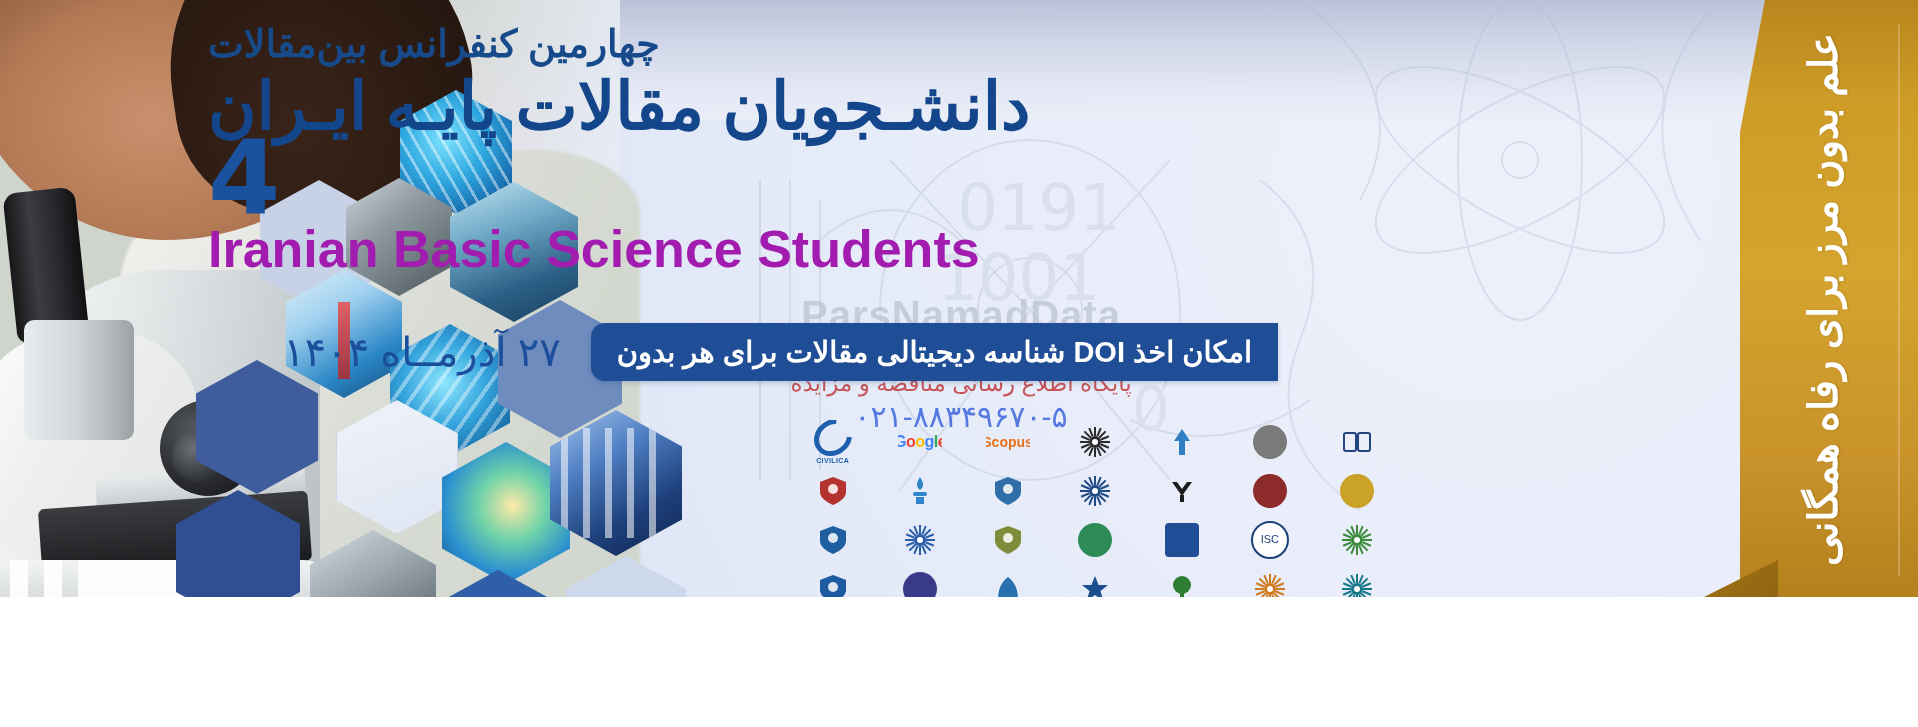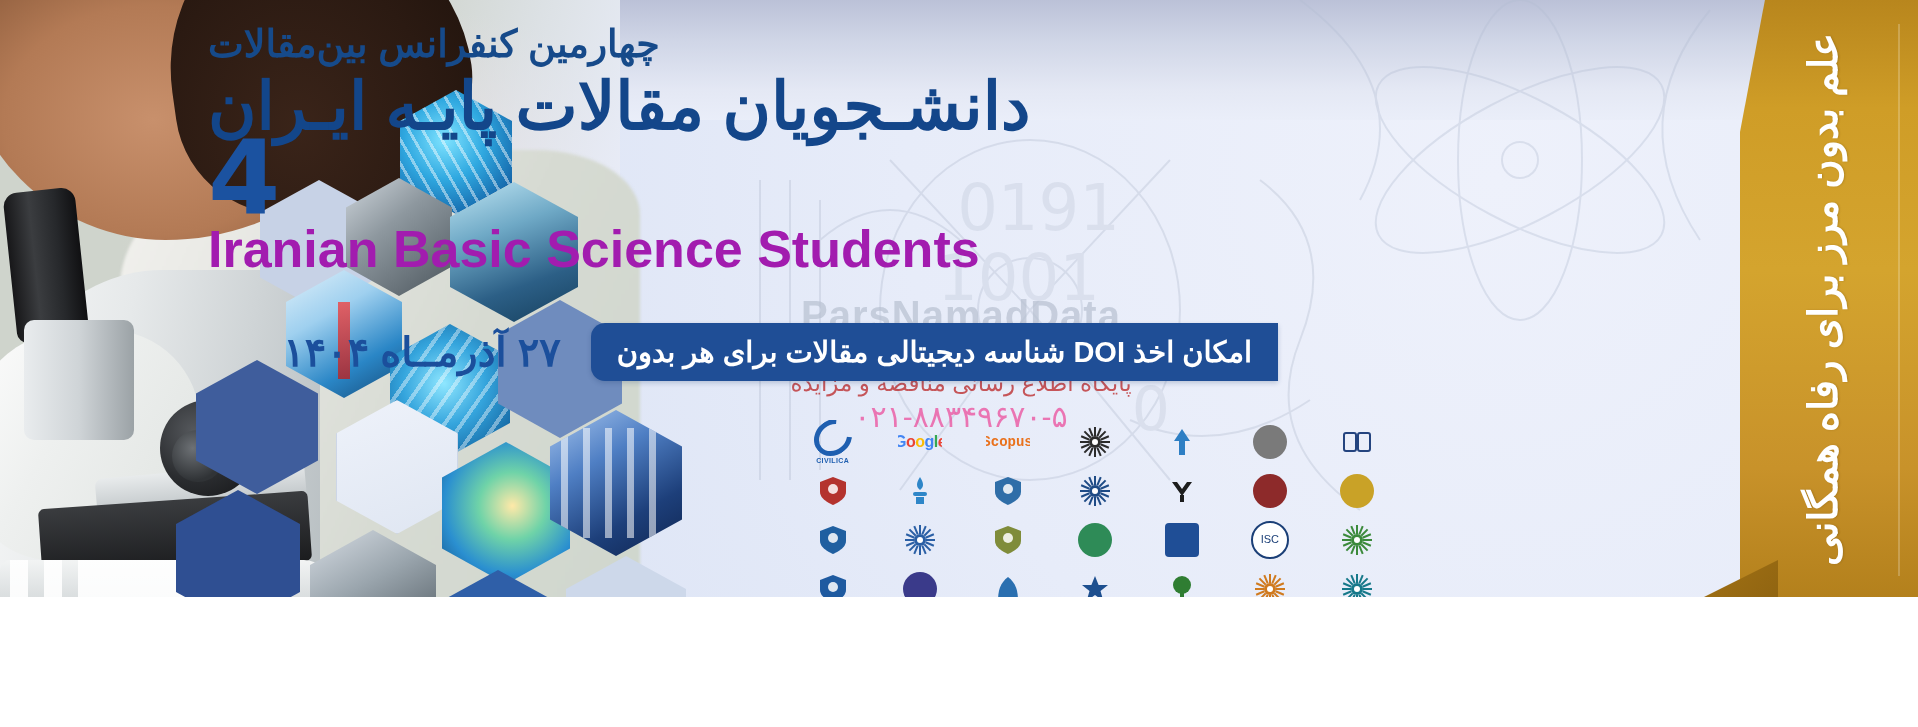--- a/index.html
+++ b/index.html
@@ -157,21 +157,21 @@
   .hx-solid6{left:416px;top:486px;width:120px;height:132px;background:#cdd8ea;}
 
   
   .watermark{
     position:absolute; left:726px; top:294px; width:470px;
     text-align:center; color:#c3cad8; opacity:.72; pointer-events:none;
   }
   .wm-brand{font-size:40px;font-weight:bold;letter-spacing:1px;color:#b9c2d2;line-height:1.05;}
   .wm-l1{font-size:22px;margin-top:4px;color:#b9c2d2;font-family:"Liberation Serif",serif;}
   .wm-l2{font-size:23px;margin-top:4px;color:#b91c1c;}
-  .wm-tel{font-size:30px;margin-top:2px;color:#ec4899;letter-spacing:1px;}
+  .wm-tel{font-size:30px;margin-top:2px;color:#1d4ed8;letter-spacing:1px;}
 
   
   .titleblock{
     position:absolute; right:650px; top:22px; width:1060px;
     text-align:left; direction:rtl;
   }
   .t-kicker{
     font-size:38px; color:#164a8a; font-weight:600; line-height:1.2;
     margin:0 0 2px 0; letter-spacing:0px;
   }
@@ -199,21 +199,21 @@
     position:absolute; right:640px; top:320px; width:1130px; height:64px;
     direction:rtl; display:flex; align-items:center;
   }
   .doi-pill{
     background:#1f4e96; color:#ffffff; font-size:29px; font-weight:bold;
     height:58px; display:flex; align-items:center; padding:0 26px;
     border-radius:14px 0 0 14px; white-space:nowrap;
     box-shadow:0 2px 5px rgba(20,50,100,.22);
   }
   .date-text{
-    color:#1b4f9c; font-size:40px; font-weight:bold; white-space:nowrap;
+    color:#1b4f9c; font-size:40px; font-weight:normal; white-space:nowrap;
     margin-right:30px; letter-spacing:0px;
   }
 
   
   .logostrip{
     position:absolute; left:790px; top:418px; width:610px; height:190px;
     display:grid; grid-template-columns:repeat(7,1fr); grid-auto-rows:47px;
     gap:2px; align-items:center; justify-items:center; direction:ltr;
   }
   .logo{width:44px;height:44px;display:flex;align-items:center;justify-content:center;
@@ -221,21 +221,21 @@
   .logo .circ{width:34px;height:34px;border-radius:50%;display:flex;align-items:center;
     justify-content:center;color:#fff;font-size:10px;font-weight:normal;}
   .civ{flex-direction:column;}
   .civ .mark{width:30px;height:30px;border-radius:50%;border:5px solid #1f5fb0;
     border-right-color:transparent;transform:rotate(-40deg);}
   .civ .cap{font-size:7px;font-weight:bold;color:#1f5fb0;letter-spacing:.4px;margin-top:2px;}
   .goog{font-size:16px;font-weight:bold;letter-spacing:-.5px;}
   .goog b:nth-child(1){color:#4285F4}.goog b:nth-child(2){color:#EA4335}
   .goog b:nth-child(3){color:#FBBC05}.goog b:nth-child(4){color:#4285F4}
   .goog b:nth-child(5){color:#34A853}.goog b:nth-child(6){color:#EA4335}
-  .scop{font-size:14px;font-weight:bold;color:#E9711C;font-family:Liberation Mono, monospace;}
+  .scop{font-size:14px;font-weight:bold;color:#E9711C;font-family:Liberation Sans, sans-serif;}
 
   
   .ribbon{
     position:absolute; right:0; top:0; width:178px; height:600px;
     background:linear-gradient(180deg,#b8861d 0%, #cf9d27 18%, #d4a42e 45%, #c8922a 78%, #b3801c 100%);
     clip-path:polygon(14% 0%, 100% 0%, 100% 100%, 0% 100%, 0% 22%);
   }
   .ribbon-inner-line{
     position:absolute; right:18px; top:24px; width:2px; height:552px;
     background:rgba(255,255,255,.22);

